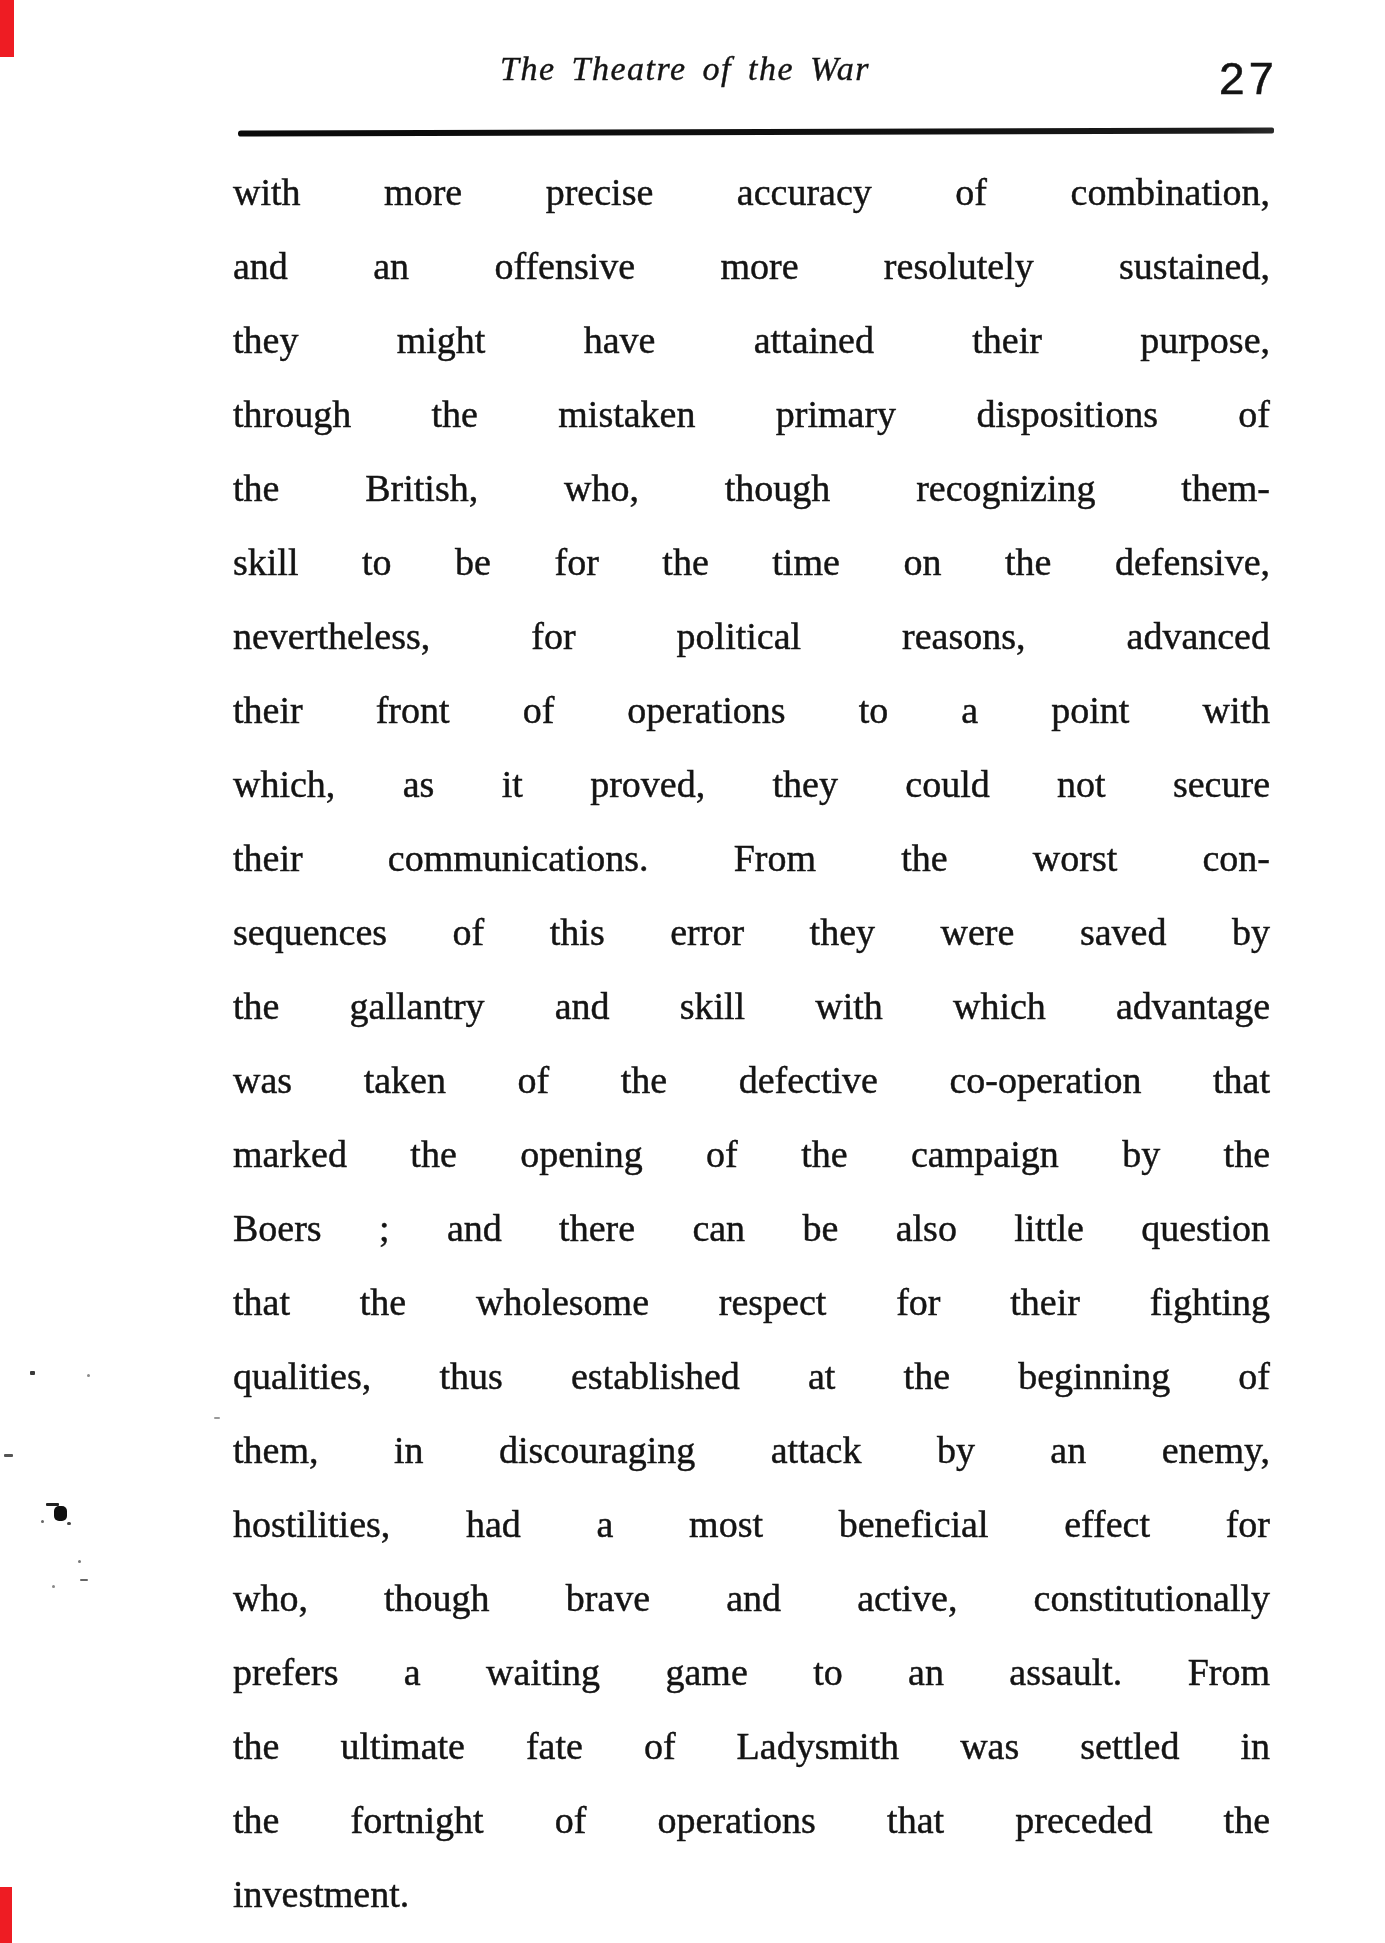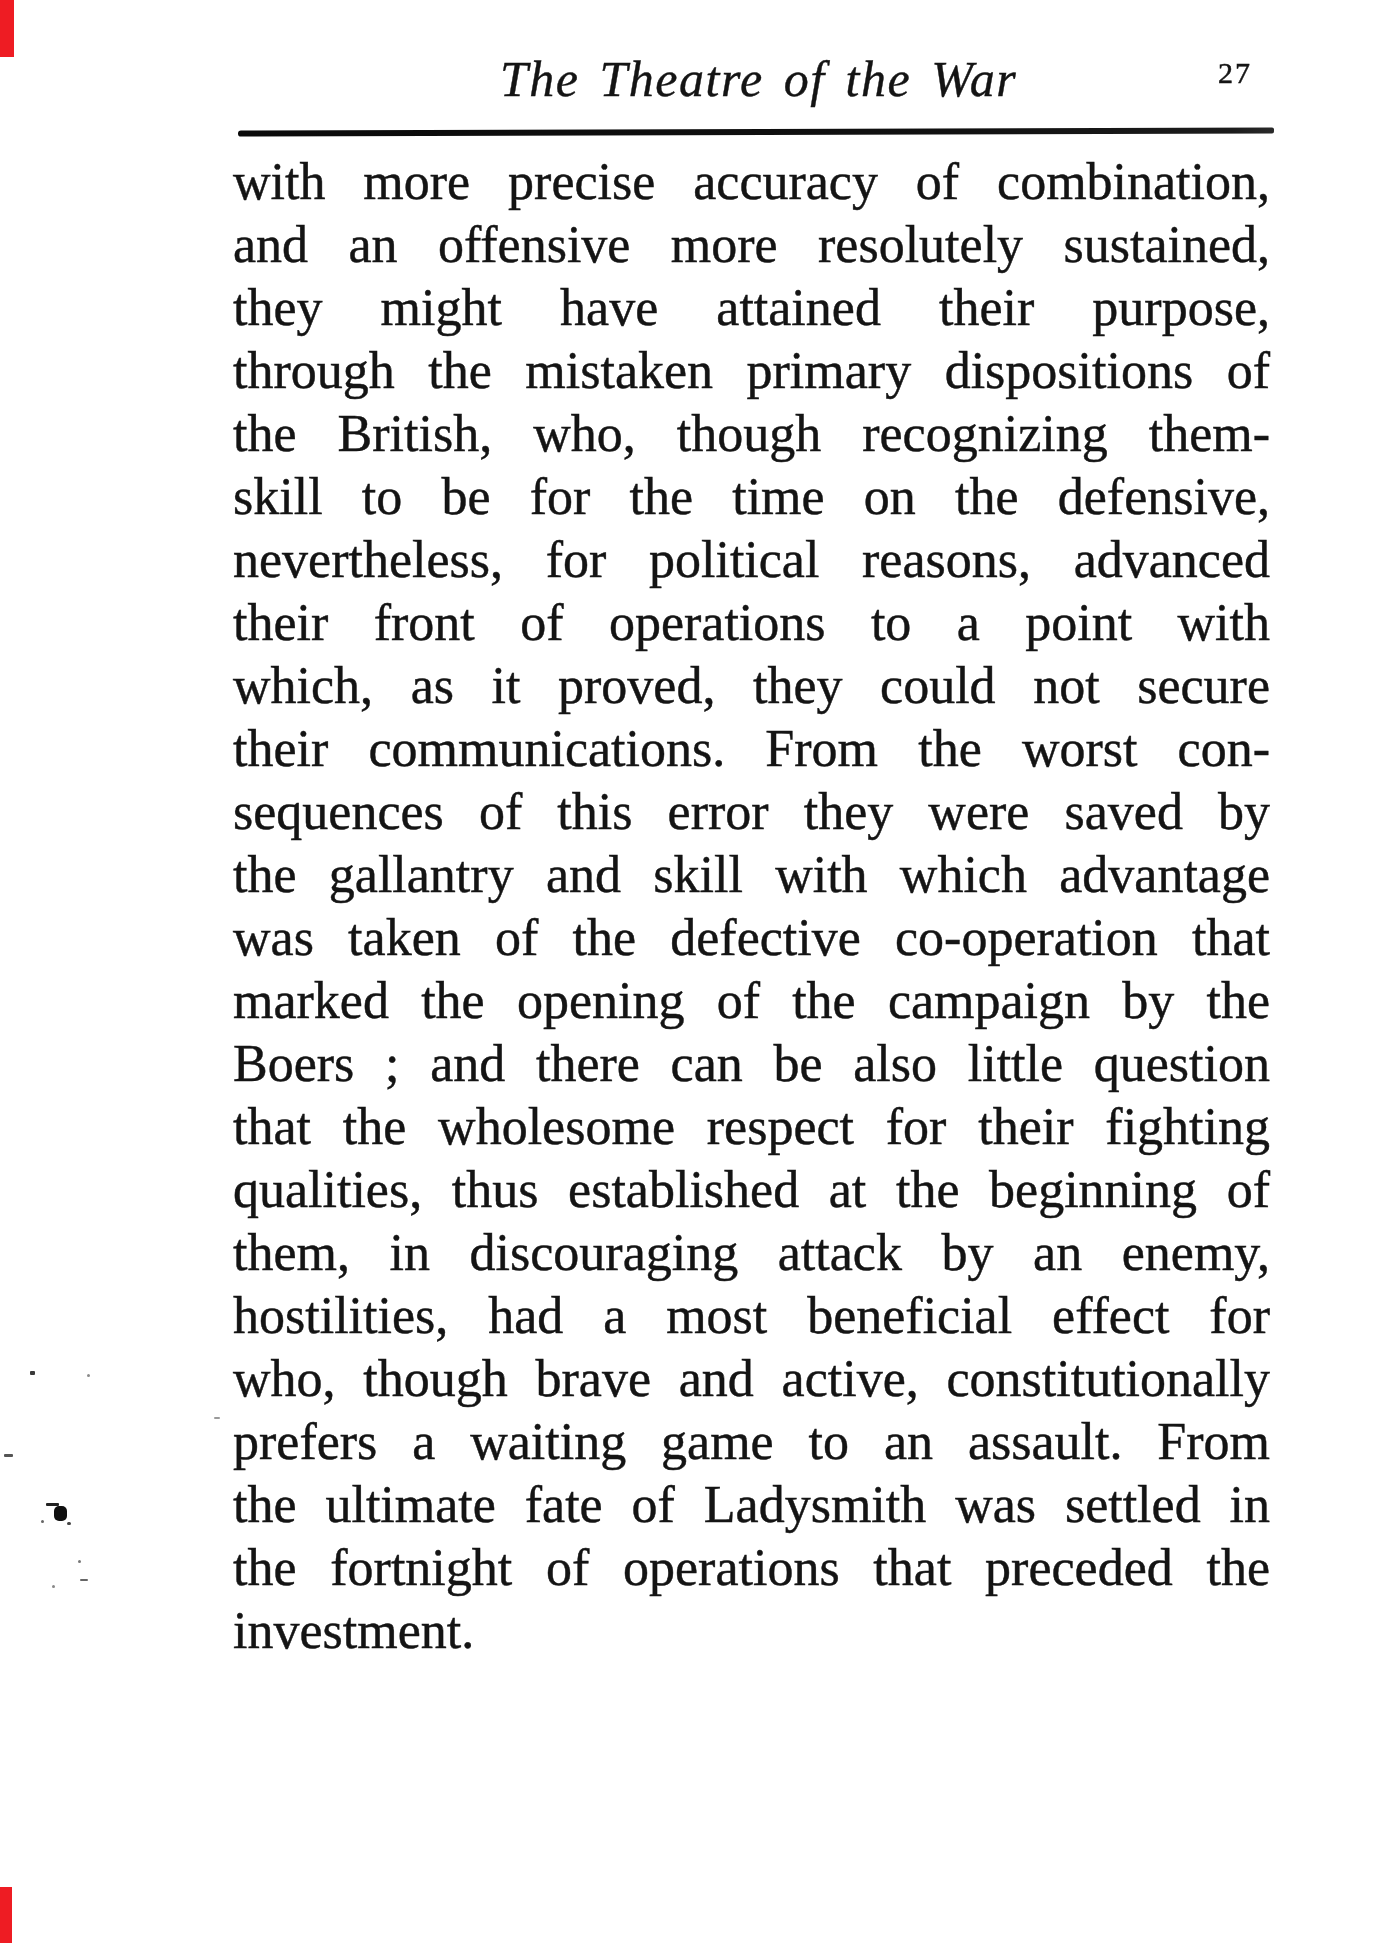--- a/index.html
+++ b/index.html
@@ -14,50 +14,52 @@
     background:var(--paper);
     overflow:hidden;
     font-family:"Liberation Serif", serif;
     color:var(--ink);
     margin:0 auto;
   }
   .running-header{position:absolute;left:0;top:0;width:100%;height:120px;}
   .header-title{
     position:absolute;left:500px;top:50px;
     font-style:italic;
-    font-size:50px;
+    font-size:34px;
     letter-spacing:1.5px;
     word-spacing:6px;
     white-space:nowrap;
     -webkit-text-stroke:0.4px var(--ink);
   }
   .page-number{
     position:absolute;left:1218px;top:56px;
-    font-size:30px;
+    font-size:46px;
     letter-spacing:2px;
+    font-family:Liberation Mono, monospace;
     -webkit-text-stroke:0.5px var(--ink);
   }
   .header-rule{
     position:absolute;left:238px;top:129px;
     width:1036px;height:6px;
     background:linear-gradient(90deg,#0a0a0a 0%,#111 70%,#1c1c1c 96%,#2a2a2a 100%);
     border-radius:3px 2px 2px 3px;
     transform:rotate(-0.18deg);
   }
   .body-text{
     position:absolute;left:233px;top:150px;
     width:1037px;
   }
   .tline{
     height:63px;
     line-height:63px;
-    font-size:52px;
+    font-size:38px;
     text-align:justify;
     text-align-last:justify;
     white-space:normal;
+    margin-top:11px;
     -webkit-text-stroke:0.45px var(--ink);
   }
   .tline.last{
     text-align:center;
     text-align-last:left;
   }
   .artifact{position:absolute;}
 </style>
 </head>
 <body>

